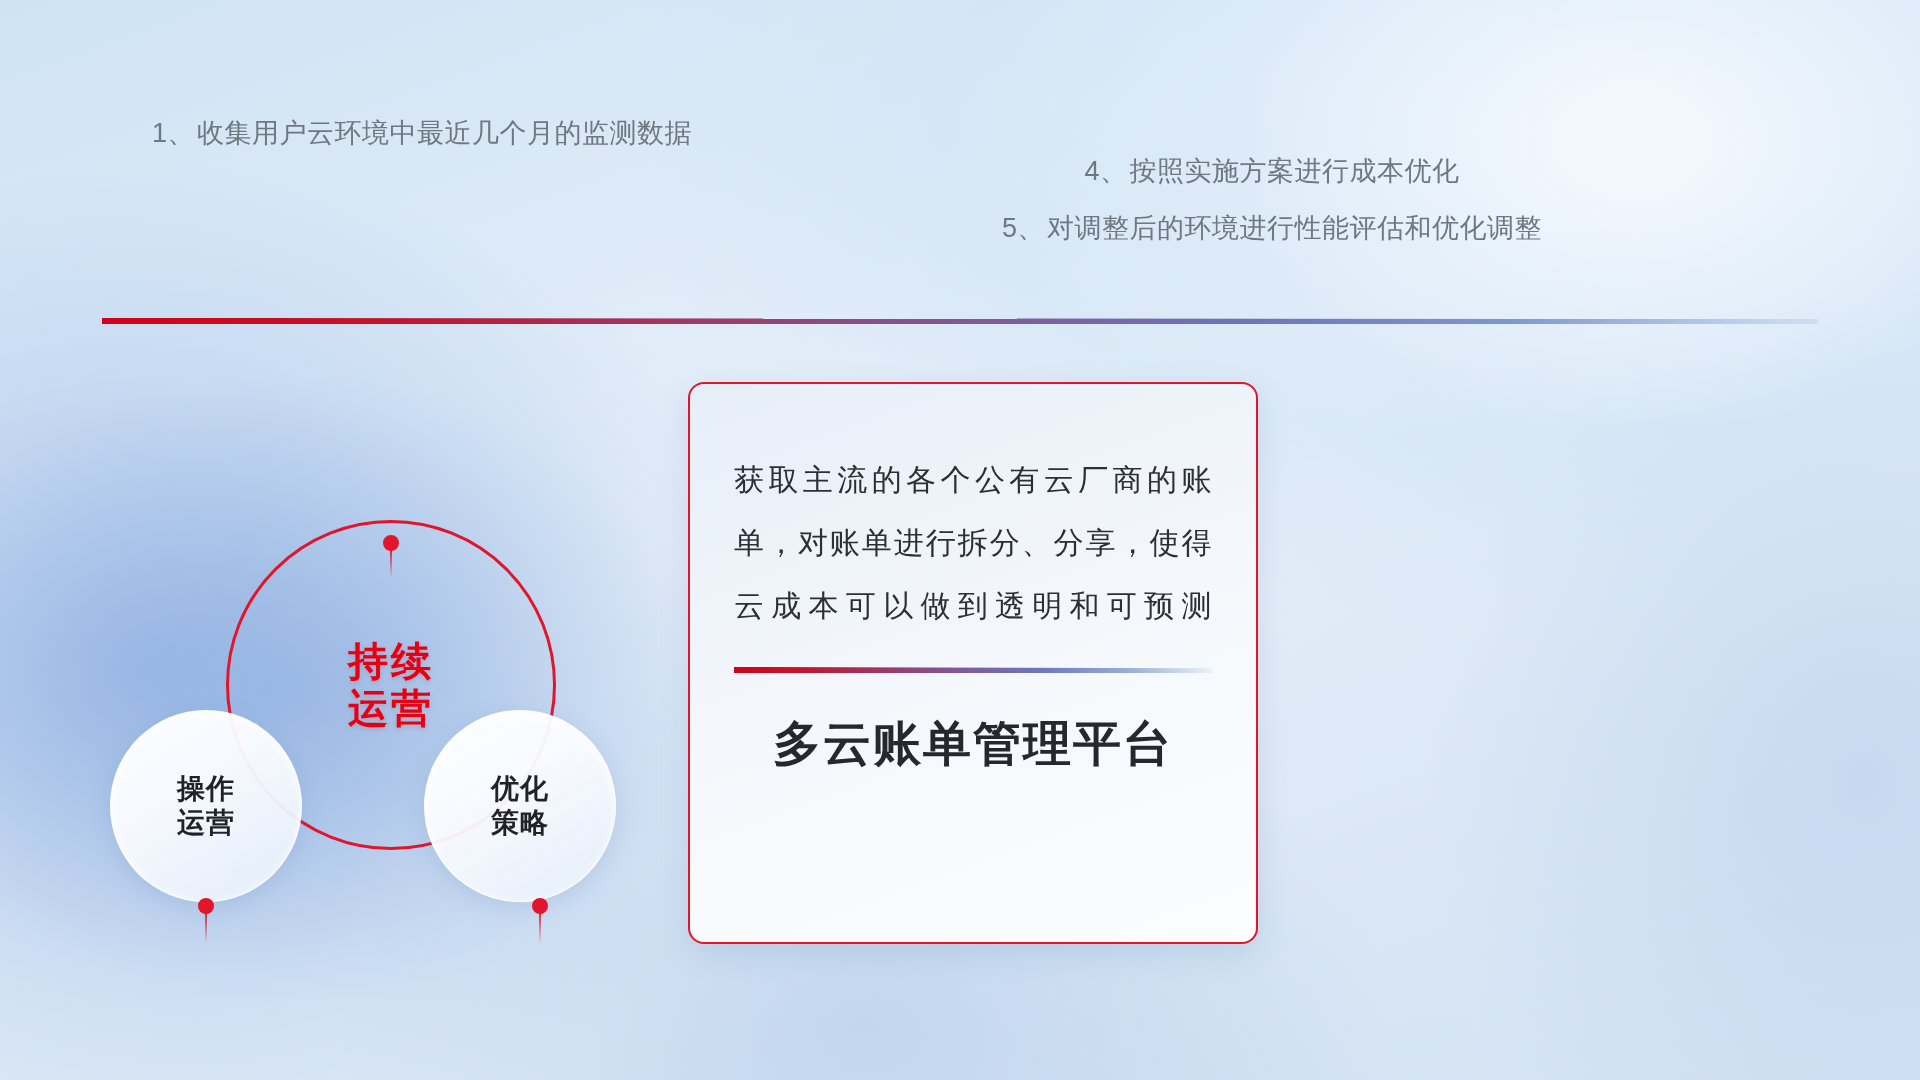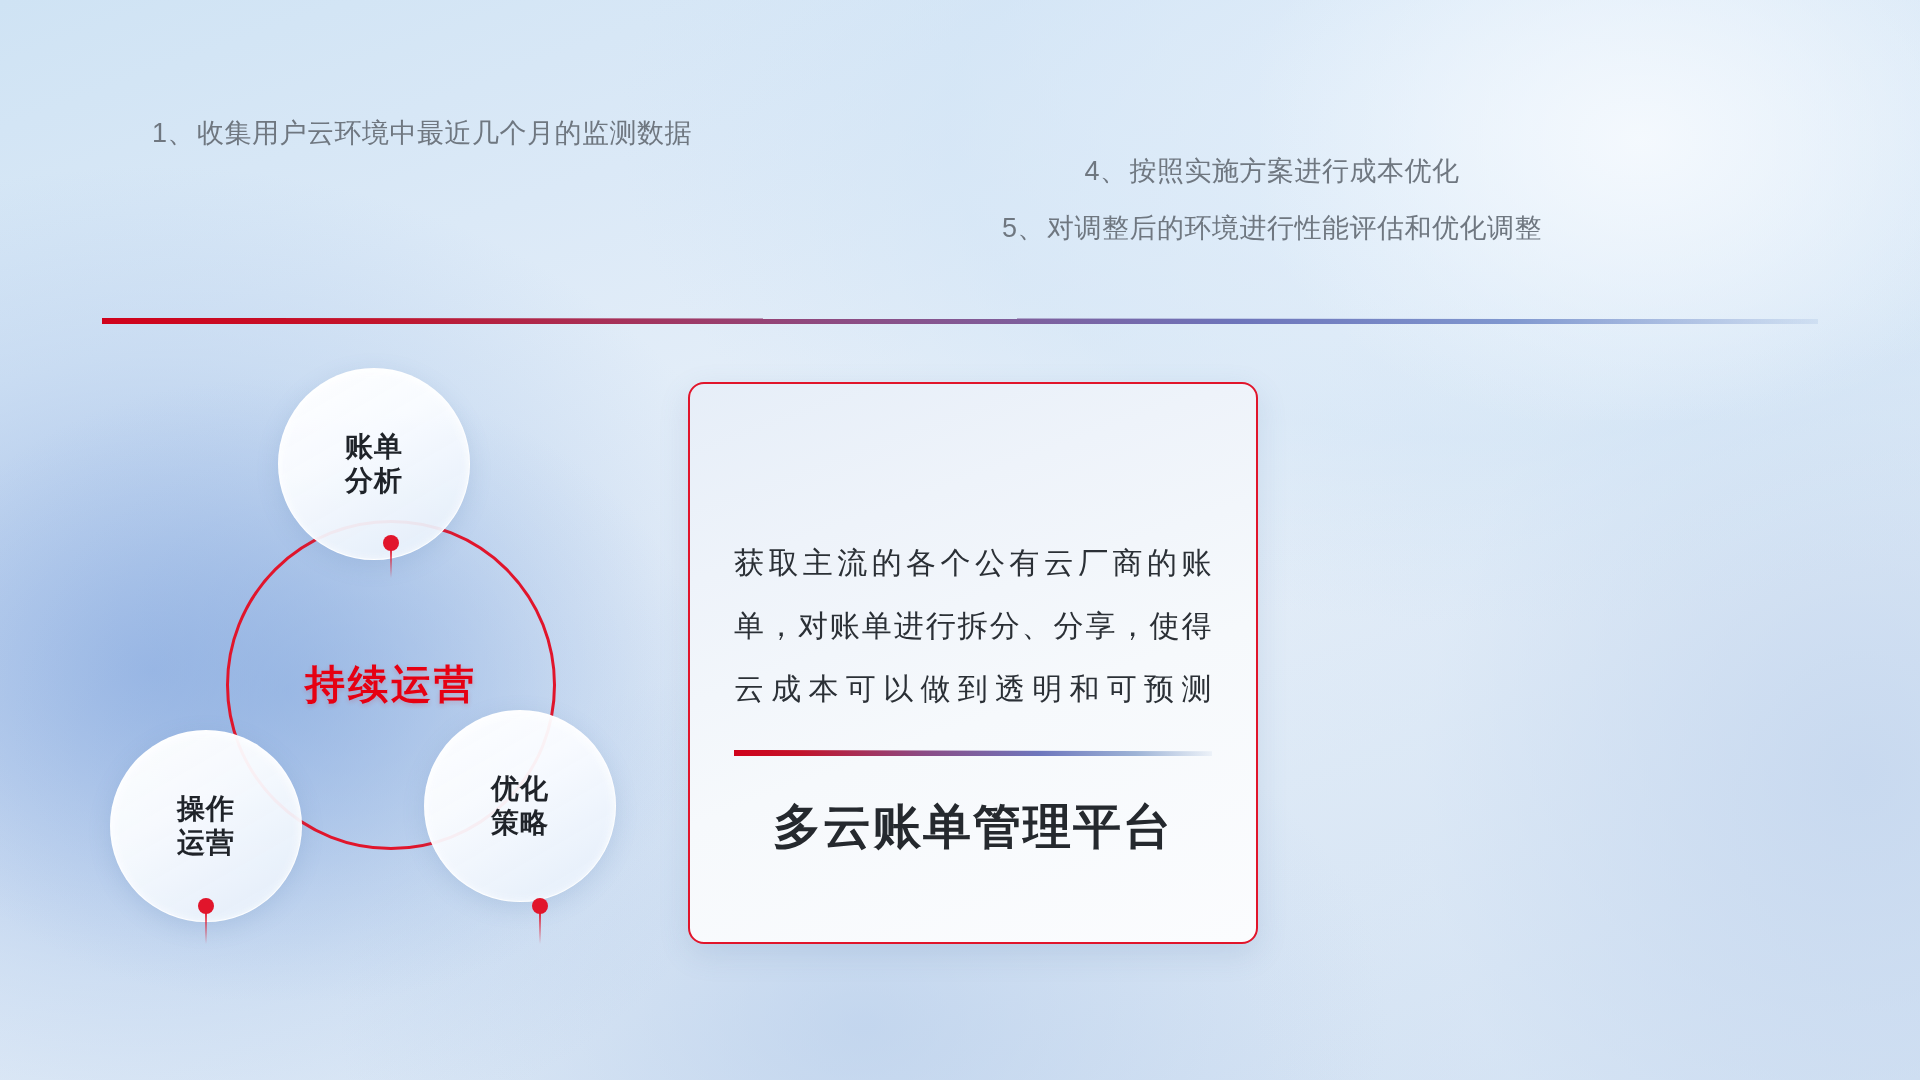--- a/index.html
+++ b/index.html
@@ -100,21 +100,21 @@
     align-items: center;
     justify-content: center;
     color: #1f2329;
     font-size: 28px;
     font-weight: bold;
     line-height: 1.22;
     letter-spacing: 1px;
     text-align: center;
   }
   .bubble.top    { left: 186px; top: 18px;  width: 192px; height: 192px; }
-  .bubble.left   { left: 18px;  top: 380px; width: 192px; height: 192px; }
+  .bubble.left   { left: 18px;  top: 360px; width: 192px; height: 192px; }
   .bubble.right  { left: 332px; top: 360px; width: 192px; height: 192px; }
 
   .dot {
     position: absolute;
     width: 16px; height: 16px;
     border-radius: 50%;
     background: #e1152b;
     z-index: 7;
   }
   .dot.top   { left: 291px; top: 185px; }
@@ -131,21 +131,21 @@
   .tick.bl  { left: 113px; top: 560px; height: 34px;
               background: linear-gradient(180deg, #e1152b 0%, rgba(225,21,43,0) 100%); }
   .tick.br  { left: 447px; top: 560px; height: 34px;
               background: linear-gradient(180deg, #e1152b 0%, rgba(225,21,43,0) 100%); }
 
   .center-label {
     position: absolute;
     left: 134px; top: 170px;
     width: 330px; height: 330px;
     display: flex;
-    flex-direction: row;
+    flex-direction: column;
     align-items: center;
     justify-content: center;
     color: #e60012;
     font-size: 40px;
     font-weight: bold;
     line-height: 1.18;
     letter-spacing: 3px;
     text-shadow: 0 2px 5px rgba(200,0,20,0.18);
     z-index: 8;
     text-align: center;
@@ -165,21 +165,20 @@
     width: 570px;
     height: 562px;
     border-radius: 16px;
     border: 2px solid #e1152b;
     box-sizing: border-box;
     background: linear-gradient(160deg, #e6eef8 0%, #eef3fa 26%, #f6f9fc 58%, #fbfcfe 100%);
     box-shadow: 0 10px 30px rgba(80,120,170,0.16);
     padding: 64px 44px 0 44px;
     display: flex;
     flex-direction: column;
-    justify-content: center;
   }
   .card-body {
     color: #2b3036;
     font-size: 30px;
     line-height: 2.1;
     letter-spacing: 0.6px;
     text-align: justify;
     text-align-last: justify;
     flex: 0 0 auto;
   }
@@ -222,24 +221,20 @@
   <div class="divider"></div>
 
   <div class="diagram">
     <div class="ring center"></div>
 
     <div class="center-label">
       <span>持续</span>
       <span>运营</span>
     </div>
 
-    <div class="bubble top">
-      <span>账单</span>
-      <span>分析</span>
-    </div>
     <div class="bubble left">
       <span>操作</span>
       <span>运营</span>
     </div>
     <div class="bubble right">
       <span>优化</span>
       <span>策略</span>
     </div>
 
     <div class="tick top"></div>

